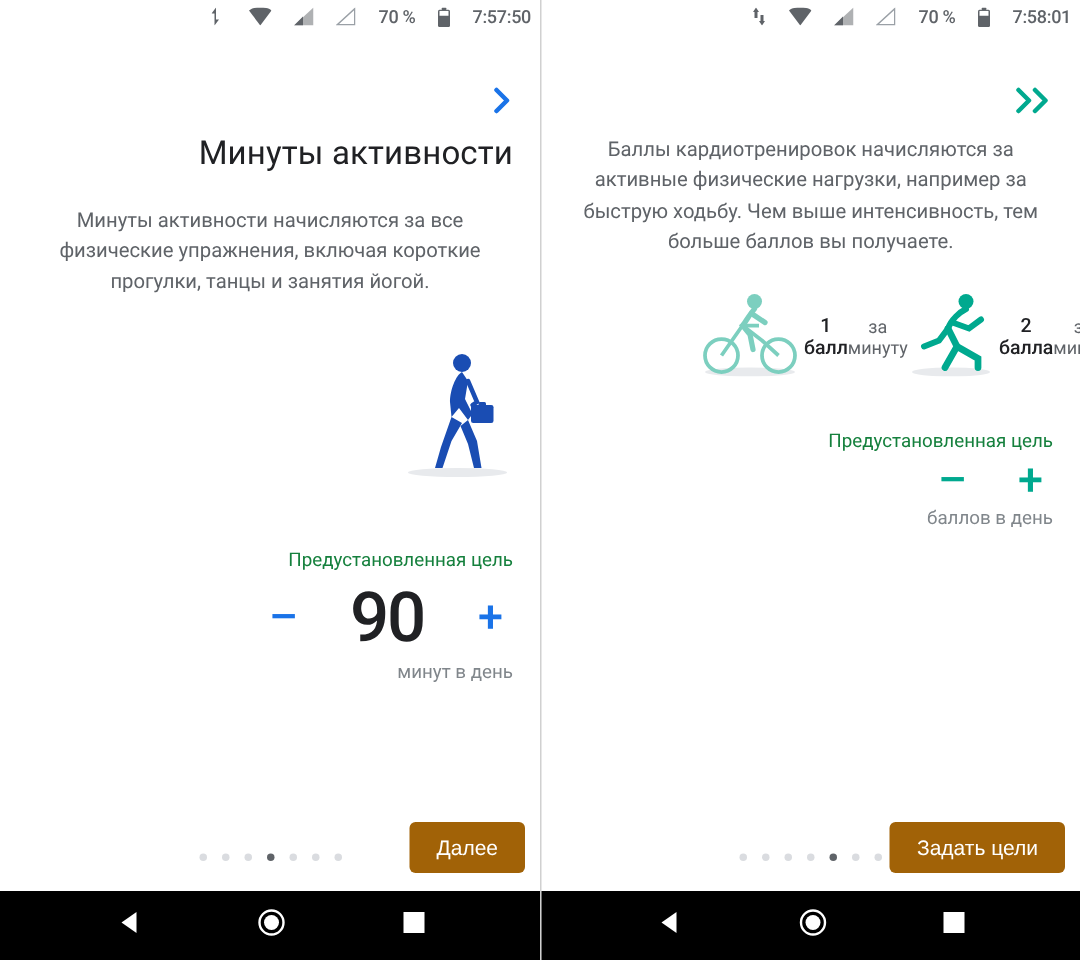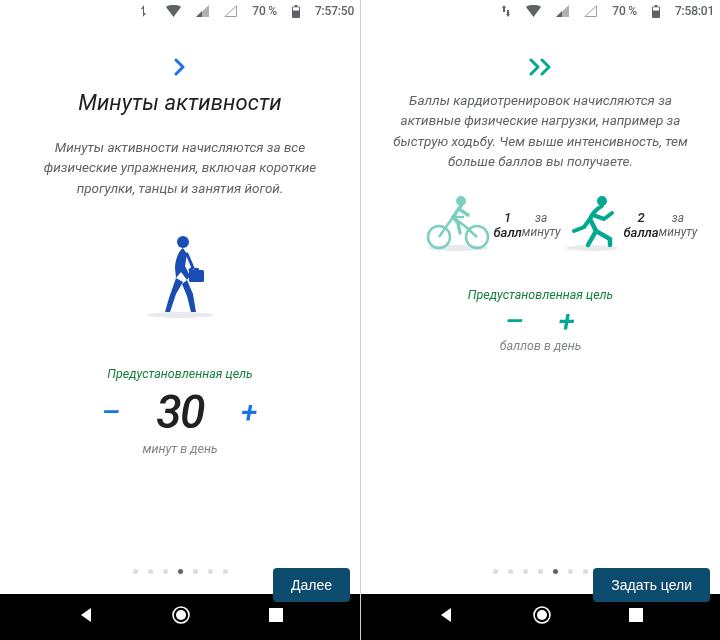--- a/index.html
+++ b/index.html
@@ -35,23 +35,22 @@
     gap: 15px;
   }
   .statusbar svg { display: block; }
   .sb-text { font-weight: 500; letter-spacing: -0.2px; }
 
   
   .content {
     flex: 1 1 auto;
     display: flex;
     flex-direction: column;
-    align-items: center;
+    align-items: flex-end;
     padding: 36px 18px 0;
-    font-style: italic;
   }
   .chevrons { height: 22px; margin-bottom: 10px; }
   .title {
     font-size: 22px;
     font-weight: 400;
     letter-spacing: 0.1px;
     text-align: center;
     color: #202124;
     margin: 0 0 22px 0;
   }
@@ -150,25 +149,25 @@
   }
   .dot {
     width: 5px; height: 5px;
     border-radius: 50%;
     background: #dadce0;
   }
   .dot.active { background: #5f6368; }
   .primary-btn {
     position: absolute;
     right: 10px;
-    top: 20px;
+    top: 0;
     height: 34px;
     padding: 0 18px;
     border-radius: 4px;
-    background: #0c4a6e;
+    background: #a16207;
     color: #fff;
     font-size: 14px;
     font-weight: 500;
     border: none;
     display:flex; align-items:center; justify-content:center;
     cursor:pointer;
   }
 
   
   .navbar {
@@ -229,21 +228,21 @@
 
           <rect x="46" y="38" width="15" height="12" rx="1.5" fill="#1a4db3"></rect>
           <rect x="51" y="36" width="5" height="3" rx="1" fill="#1a4db3"></rect>
           <path d="M44 22 L50 36 L47 38" stroke="#1a4db3" stroke-width="3" stroke-linecap="round" fill="none"></path>
         </svg>
       </div>
 
       <div class="goal-label">Предустановленная цель</div>
       <div class="goal-row">
         <div class="stepper-btn stepper-blue">–</div>
-        <div class="goal-value">30</div>
+        <div class="goal-value">90</div>
         <div class="stepper-btn stepper-blue">+</div>
       </div>
       <div class="goal-unit">минут в день</div>
     </div>
 
     <div class="bottom-row">
       <div class="dots">
         <span class="dot"></span>
         <span class="dot"></span>
         <span class="dot"></span>

